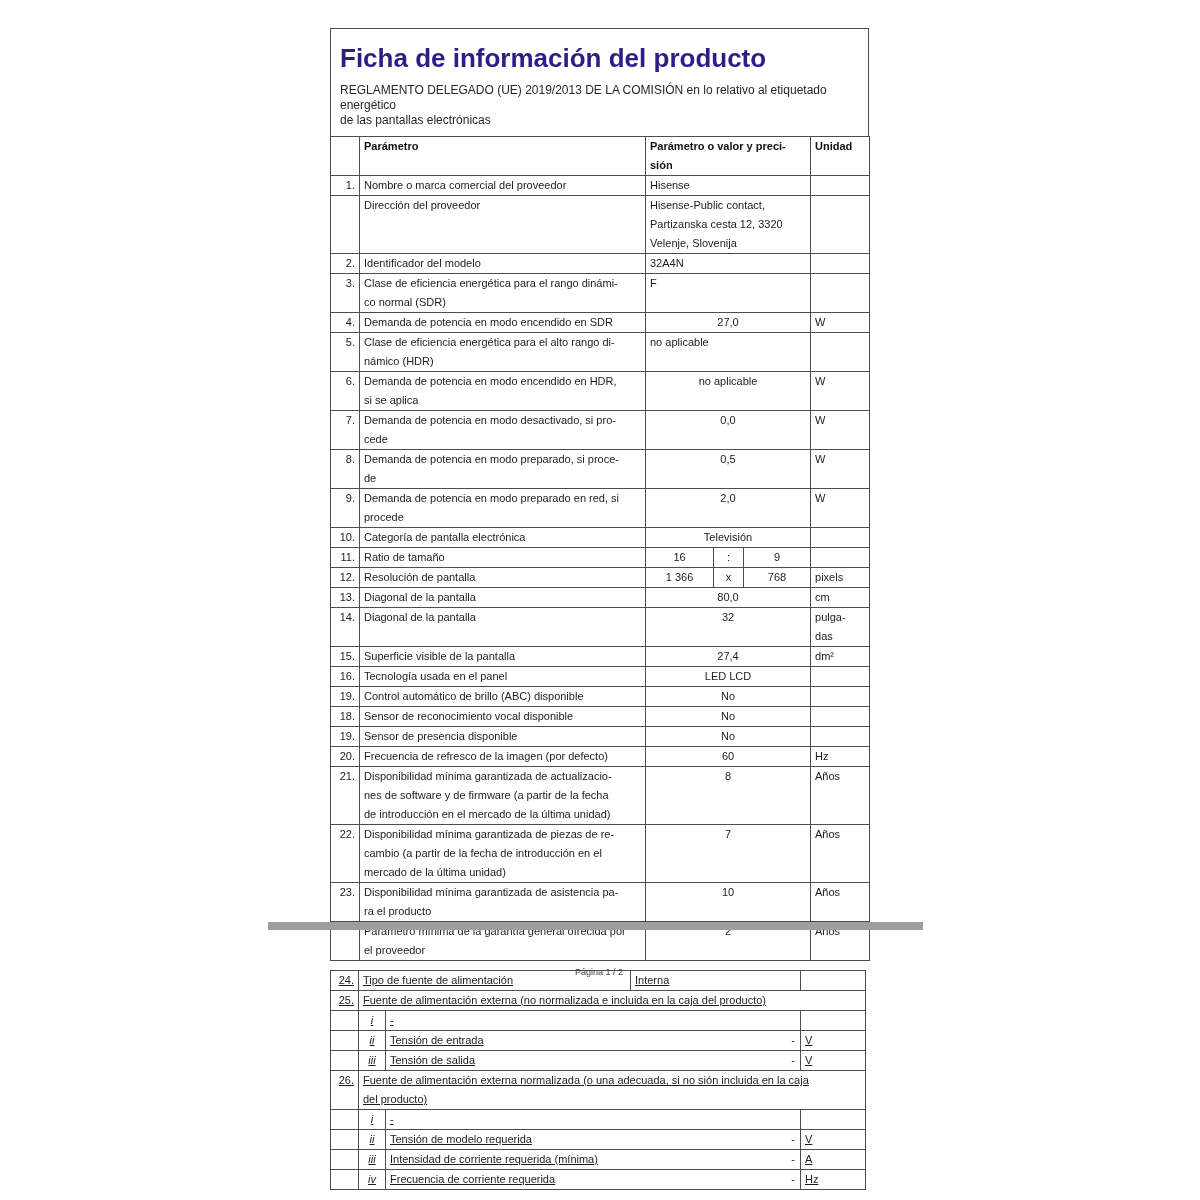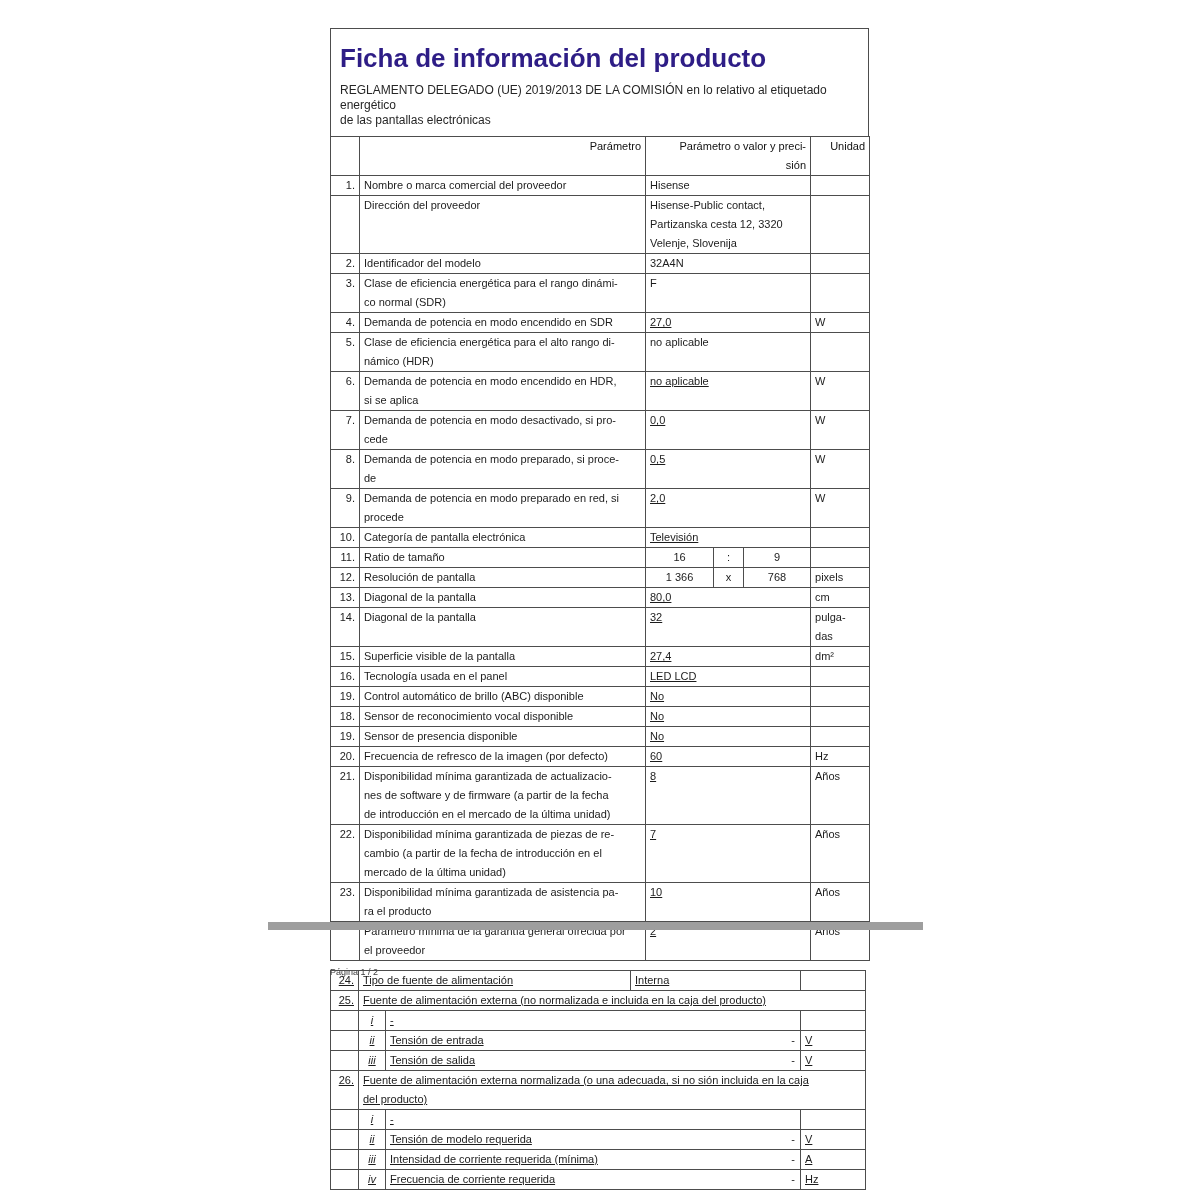--- a/index.html
+++ b/index.html
@@ -15,30 +15,30 @@
   .doc-title{font-size:26px;font-weight:bold;color:#2e1d86;margin:0 0 9px 0;letter-spacing:0px;}
   .doc-subtitle{font-size:12px;line-height:15px;color:#262626;white-space:pre-line;}
 
   table.sheet{border-collapse:collapse;width:100%;table-layout:fixed;}
   table.sheet td, table.sheet th{
     border:1px solid #4d4d4d;
     font-size:11px;line-height:19px;
     padding:0 4px;vertical-align:top;
     white-space:pre-line;overflow:hidden;
   }
-  table.sheet th{text-align:right;font-weight:normal;color:#111;}
+  table.sheet th{text-align:left;font-weight:bold;color:#111;}
   td.num{text-align:right;padding-right:3px;}
-  td.val-r{text-align:left;text-decoration:underline;}
+  td.val-r{text-align:center;}
   td.val-l{text-align:left;}
   td.split{text-align:center;}
   td.sub{font-style:italic;text-align:center;}
   td.rel{position:relative;}
   span.dash{position:absolute;right:5px;top:0;line-height:19px;}
 
-  .page1-footer{text-align:left;font-size:9px;color:#3d3d3d;margin-top:6px;padding-right:1px;}
+  .page1-footer{text-align:center;font-size:9px;color:#3d3d3d;margin-top:6px;padding-right:1px;}
 
   .divider{position:absolute;left:268px;top:922px;width:655px;height:8px;background:#9e9e9e;}
 </style>
 </head>
 <body>
 
 <div class="page1">
   <div class="title-block">
     <h1 class="doc-title">Ficha de información del producto</h1>
     <div class="doc-subtitle">REGLAMENTO DELEGADO (UE) 2019/2013 DE LA COMISIÓN en lo relativo al etiquetado energético

